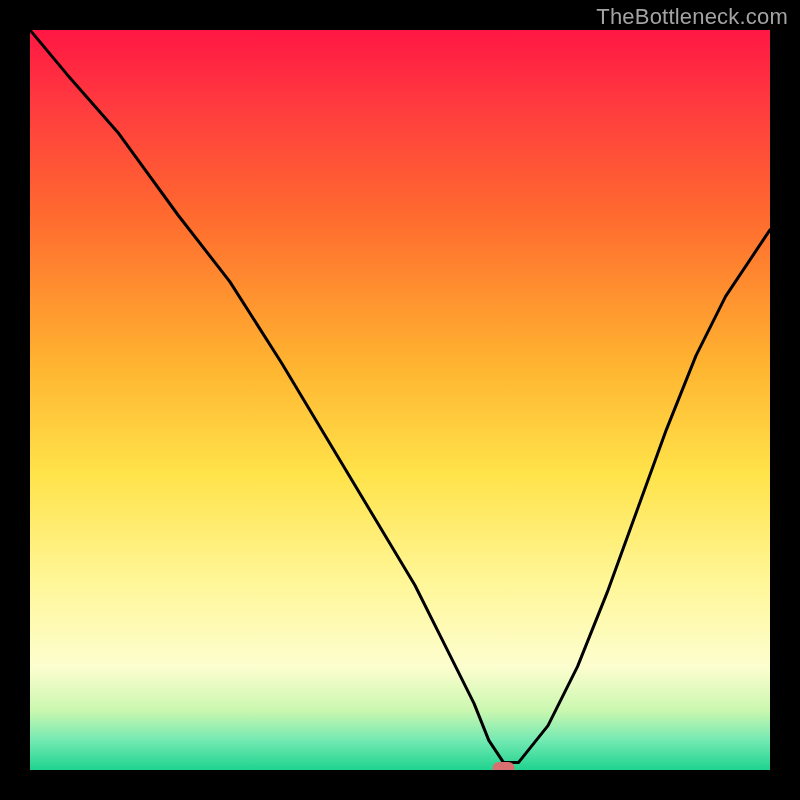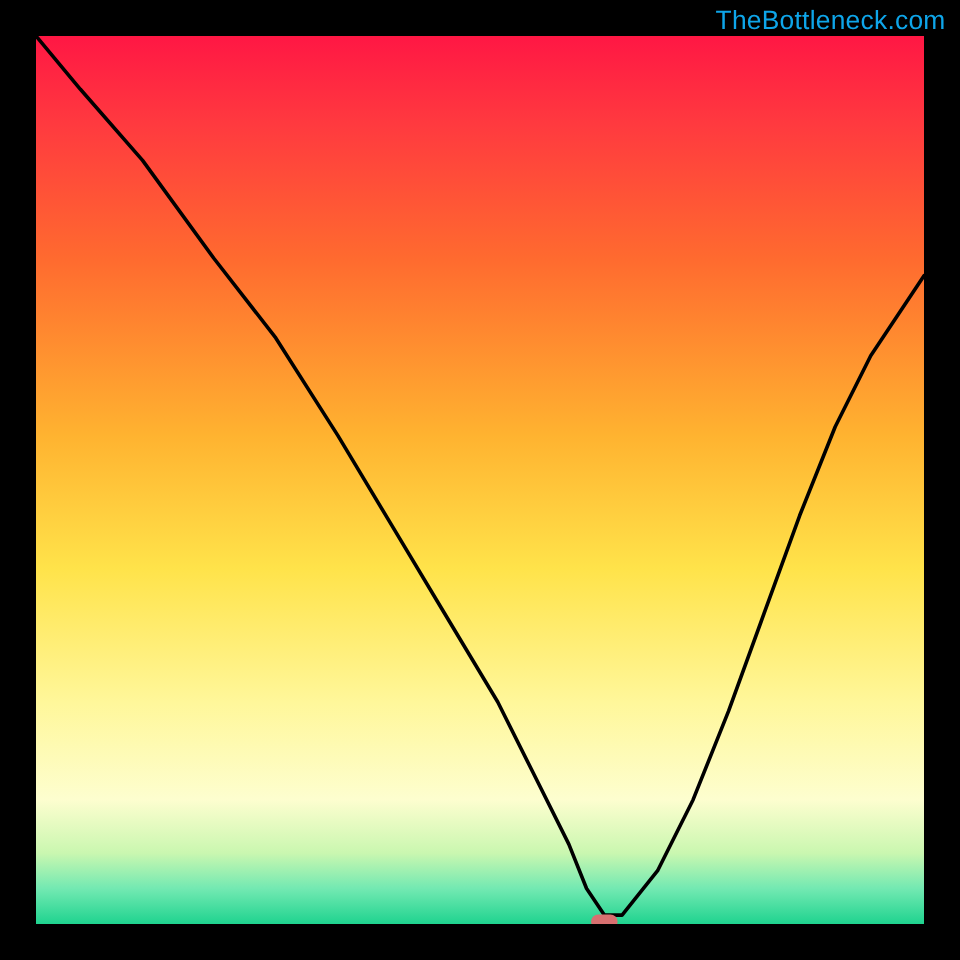--- a/index.html
+++ b/index.html
@@ -14,21 +14,21 @@
   .frame {
     position: relative;
     width: 800px;
     height: 800px;
     background: #000;
   }
   .watermark {
     position: absolute;
     top: 4px;
     right: 12px;
-    color: #0ea5e9;
+    color: #a3a3a3;
     font-size: 22px;
     font-weight: 500;
     letter-spacing: 0.2px;
     z-index: 10;
   }
   .plot-wrap {
     position: absolute;
     left: 30px;
     top: 30px;
     width: 740px;

